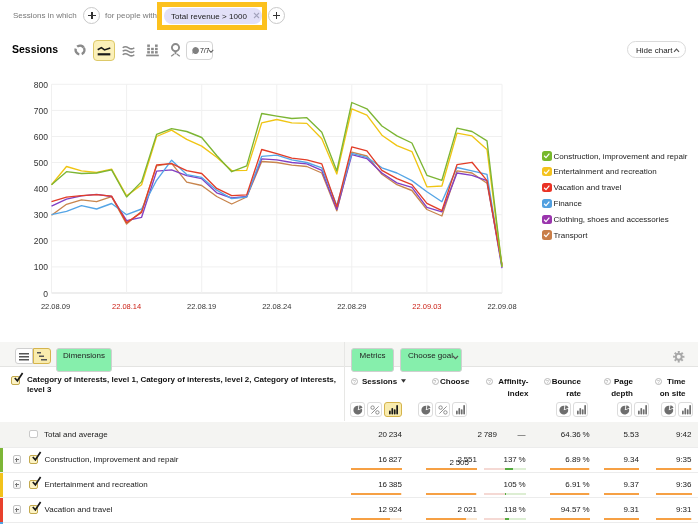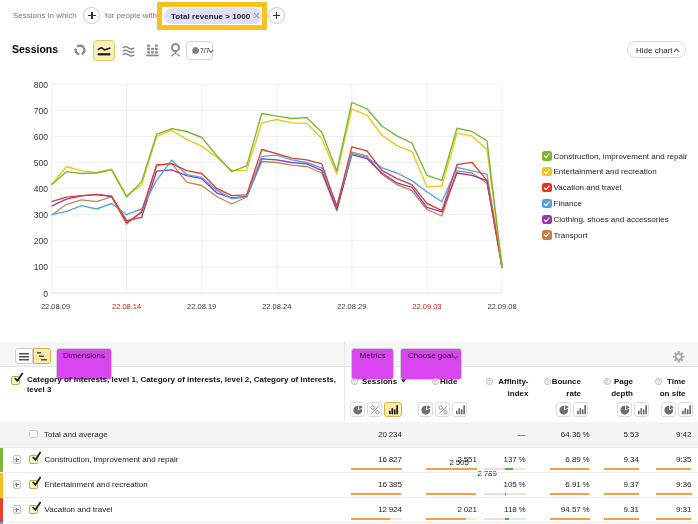--- a/index.html
+++ b/index.html
@@ -4,42 +4,42 @@
 * { margin:0; padding:0; box-sizing:border-box; }
 html,body { width:698px; height:524px; background:#fff; font-family:"Liberation Sans",sans-serif; position:relative; overflow:hidden; }
 .abs { position:absolute; }
 .t8 { position:absolute; font-size:8px; line-height:9px; color:#222; white-space:nowrap; }
 .circbtn { position:absolute; width:17px; height:17px; border:1px solid #c9c9c9; border-radius:50%; background:#fff; }
 .circbtn:before { content:""; position:absolute; left:4px; top:7.2px; width:7.5px; height:1.5px; background:#333; }
 .circbtn:after { content:""; position:absolute; left:7px; top:4.2px; width:1.5px; height:7.5px; background:#333; }
 .legrow { position:absolute; left:542px; height:12px; }
 .legbox { position:absolute; left:0; top:0.5px; width:9.5px; height:9.5px; border-radius:2.5px; }
 .legtxt { position:absolute; left:11.5px; top:1px; font-size:8px; color:#222; white-space:nowrap; }
-.hbtn { position:absolute; height:32px; background:#d946ef; border:1px solid #cfcfcf; border-radius:3px; font-size:8px; color:#222; text-align:center; line-height:14px; }
+.hbtn { position:absolute; height:24px; background:#86efac; border:1px solid #cfcfcf; border-radius:3px; font-size:8px; color:#222; text-align:center; line-height:14px; }
 .qmark { position:absolute; width:7px; height:7px; border:1px solid #b9b9b9; border-radius:50%; color:#a8a8a8; font-size:5px; text-align:center; line-height:6px; }
 .colhead { position:absolute; font-size:8px; font-weight:bold; color:#111; text-align:right; line-height:12px; white-space:nowrap; }
 .mbtn { position:absolute; width:14.5px; height:14.5px; border:1px solid #dcdcdc; border-radius:3px; background:#fff; }
 .mbtn.sel { width:18px; background:#f9ecae; border-color:#d5b44c; }
 .num { position:absolute; font-size:8px; line-height:9px; color:#1a1a1a; text-align:right; white-space:nowrap; }
 .bar { position:absolute; height:2px; }
 .rowlabel { position:absolute; font-size:8px; line-height:9px; color:#1a1a1a; white-space:nowrap; }
 .plusbtn { position:absolute; width:8.5px; height:8.5px; border:1px solid #c2c2c2; border-radius:2px; background:linear-gradient(#fefefe,#efefef); }
 .plusbtn:before { content:""; position:absolute; left:1.5px; top:3px; width:3.8px; height:1px; background:#777; }
 .plusbtn:after { content:""; position:absolute; left:2.9px; top:1.6px; width:1px; height:3.8px; background:#777; }
 .ycheck { position:absolute; width:8.5px; height:8.5px; border:1px solid #c3a94d; border-radius:2px; background:#fcf3c5; }
 .sep { position:absolute; left:0; width:698px; height:1px; background:#ececec; }
 </style></head>
 <body>
 
 <div class="t8" style="left:13px;top:11px;color:#777;">Sessions in which</div>
 <div class="circbtn" style="left:83px;top:6.5px;"></div>
 <div class="t8" style="left:105px;top:11px;color:#777;">for people with</div>
 <div class="abs" style="left:157px;top:2px;width:110px;height:28px;border:5px solid #fcc11e;background:#fff;"></div>
 <div class="abs" style="left:164px;top:7.5px;width:98px;height:16px;background:#e2e0f8;border-radius:8px;">
-  <span style="position:absolute;left:7px;top:4px;font-size:8px;line-height:9px;font-weight:bold;color:#1a1a1a;letter-spacing:0.05px;white-space:nowrap;">Total revenue &gt; 1000</span>
+  <span style="position:absolute;left:7px;top:4px;font-size:8px;line-height:9px;font-weight:normal;color:#1a1a1a;letter-spacing:0.05px;white-space:nowrap;">Total revenue &gt; 1000</span>
   <svg style="position:absolute;left:89px;top:4.5px" width="7" height="7" viewBox="0 0 7 7">
       <path d="M1 1 L6 6 M6 1 L1 6" stroke="#a3a3bd" stroke-width="1.1"></path>
     </svg>
 </div>
 <div class="circbtn" style="left:267.5px;top:6.5px;"></div>
 
 <div class="abs" style="left:12px;top:44px;font-size:10.5px;line-height:11px;font-weight:bold;color:#000;">Sessions</div>
 <svg class="abs" style="left:74px;top:44px" width="12" height="12" viewBox="0 0 12 12">
   <circle cx="6" cy="6" r="4.4" fill="none" stroke="#8a8a8a" stroke-width="2.4" stroke-dasharray="7.3 2.4" transform="rotate(-30 6 6)"></circle>
 </svg>
@@ -214,21 +214,21 @@
     <path d="M1.8 6 L4.4 8.8 L9.6 1" fill="none" stroke="#1a1a1a" stroke-width="1.7"></path>
   </svg>
 <div class="abs" style="left:27px;top:374.5px;width:322px;font-size:8px;font-weight:bold;color:#111;line-height:10.5px;">Category of interests, level 1, Category of interests, level 2, Category of interests, level&nbsp;3</div>
 
 <div class="qmark" style="left:351px;top:378.3px;">?</div>
 <div class="colhead" style="left:362px;top:375.5px;">Sessions</div>
 <svg class="abs" style="left:401px;top:379px" width="5" height="4" viewBox="0 0 7 5">
     <path d="M0 0 L7 0 L3.5 5 Z" fill="#333"></path>
   </svg>
 <div class="qmark" style="left:431.5px;top:378.3px;">?</div>
-<div class="colhead" style="left:440px;top:375.5px;">Hide</div>
+<div class="colhead" style="left:440px;top:375.5px;">Choose</div>
 <div class="qmark" style="left:486px;top:378.3px;">?</div>
 <div class="colhead" style="left:470px;top:375.5px;width:58.5px;">Affinity-<br>index</div>
 <div class="qmark" style="left:544px;top:378.3px;">?</div>
 <div class="colhead" style="left:520px;top:375.5px;width:61px;">Bounce<br>rate</div>
 <div class="qmark" style="left:603.5px;top:378.3px;">?</div>
 <div class="colhead" style="left:580px;top:375.5px;width:53px;">Page<br>depth</div>
 <div class="qmark" style="left:655px;top:378.3px;">?</div>
 <div class="colhead" style="left:630px;top:375.5px;width:55.5px;">Time<br>on site</div>
 
 <div class="mbtn" style="left:350px;top:402px;">
@@ -323,21 +323,21 @@
         <rect x="5.4" y="4.7" width="1.9" height="5.8" rx="0.9"></rect>
         <rect x="8.1" y="0" width="1.9" height="10.5" rx="0.9"></rect>
       </g>
     </svg>
   </div>
 
 <div class="abs" style="left:0;top:422px;width:698px;height:24.5px;background:#f4f4f2;"></div>
 <div class="abs" style="left:29px;top:429.5px;width:8.5px;height:8.5px;border:1px solid #c9c9c9;border-radius:2px;background:#fff;"></div>
 <div class="rowlabel" style="left:44px;top:429.6px;">Total and average</div>
 <div class="num" style="left:322px;top:429.6px;width:80px;">20 234</div>
-<div class="num" style="left:397px;top:429.6px;width:100px;margin-top:39px;">2 789</div>
+<div class="num" style="left:397px;top:429.6px;width:100px;">2 789</div>
 <div class="num" style="left:445.5px;top:429.6px;width:80px;">—</div>
 <div class="num" style="left:509.5px;top:429.6px;width:80px;">64.36 %</div>
 <div class="num" style="left:559px;top:429.6px;width:80px;">5.53</div>
 <div class="num" style="left:611.5px;top:429.6px;width:80px;">9:42</div>
 <div class="abs" style="left:0;top:447px;width:3px;height:24.5px;background:#7db637;"></div>
 <div class="plusbtn" style="left:12.5px;top:455.3px;"></div>
 <div class="ycheck" style="left:29px;top:455.3px;"></div>
 <svg class="abs" style="left:30.5px;top:451.2px" width="11" height="11" viewBox="0 0 11 11">
     <path d="M1.8 6 L4.4 8.8 L9.6 1" fill="none" stroke="#1a1a1a" stroke-width="1.7"></path>
   </svg>

